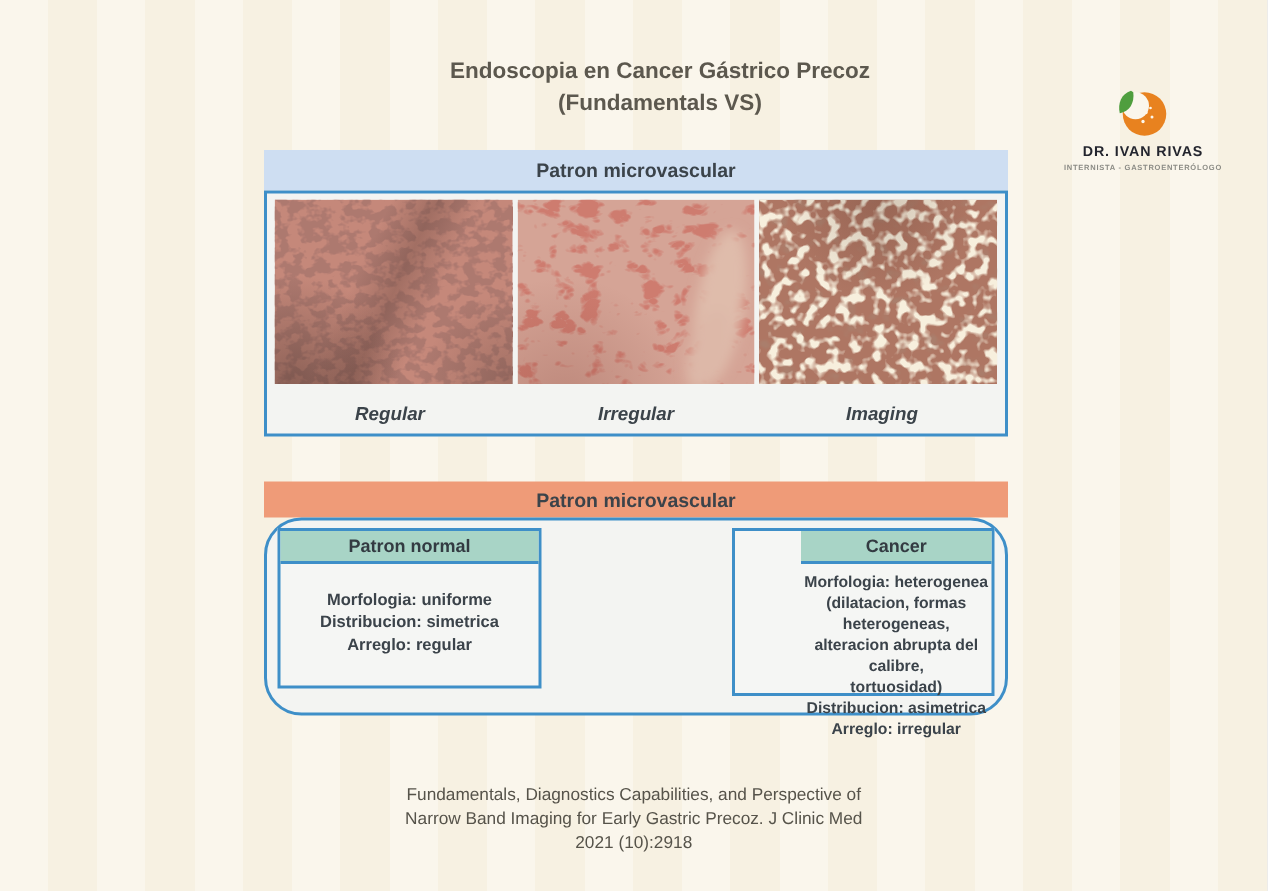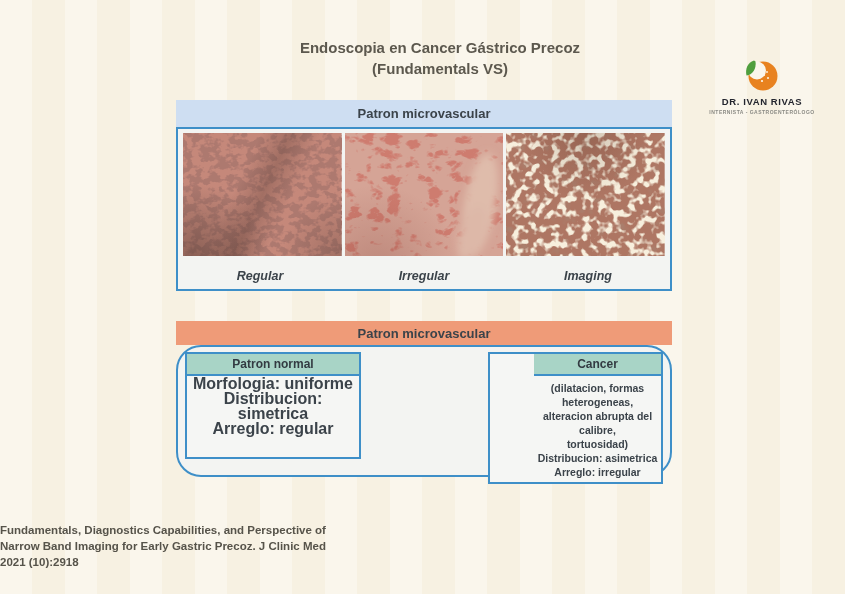--- a/index.html
+++ b/index.html
@@ -103,42 +103,43 @@
   .panel-comp { top: 321px; }
   .panel-comp .panel-header { height: 24px; background: #ef9b78; }
   .panel-comp .panel-body { height: 132px; border-radius: 25px; }
 
   .sub-box {
     position: absolute; top: 5px;
     border: 2px solid #3e8fc8;
     background: #f5f6f4;
   }
   .sub-box-normal { left: 7px;  width: 176px; height: 107px; }
-  .sub-box-cancer { left: 310px; width: 175px; height: 132px; padding-left: 44px; }
+  .sub-box-cancer { left: 310px; width: 175px; height: 112px; padding-left: 44px; }
   .sub-box-header {
     height: 22px;
     display: flex; align-items: center; justify-content: center;
     background: #a8d4c6;
     border-bottom: 2px solid #3e8fc8;
     font-size: 12px; font-weight: bold;
     color: #333b42;
   }
   .sub-box-body {
     text-align: center;
     font-weight: bold;
     color: #3b434a;
   }
-  .sub-box-normal .sub-box-body { font-size: 16px;   line-height: 15px; }
+  .sub-box-normal .sub-box-body { padding-top: 17px; font-size: 11px;   line-height: 15px; }
   .sub-box-cancer .sub-box-body { padding-top: 5px;  font-size: 10.5px; line-height: 14px; }
 
   
   .citation {
     position: absolute;
     top: 522px; left: 0; right: 0;
-    font-size: 11.5px; font-weight: bold;
+    text-align: center;
+    font-size: 11.5px; font-weight: normal;
     line-height: 16px;
     color: #56534a;
   }
 
   .hidden-defs { position: absolute; width: 0; height: 0; }
 </style>
 </head>
 <body>
 
 <svg class="hidden-defs" aria-hidden="true">
@@ -241,20 +242,21 @@
         <div class="sub-box-body">
           <div>Morfologia: uniforme</div>
           <div>Distribucion: simetrica</div>
           <div>Arreglo: regular</div>
         </div>
       </div>
 
       <div class="sub-box sub-box-cancer">
         <div class="sub-box-header">Cancer</div>
         <div class="sub-box-body">
+          <div>Morfologia: heterogenea</div>
           <div>(dilatacion, formas heterogeneas,</div>
           <div>alteracion abrupta del calibre,</div>
           <div>tortuosidad)</div>
           <div>Distribucion: asimetrica</div>
           <div>Arreglo: irregular</div>
         </div>
       </div>
 
     </div>
   </div>

